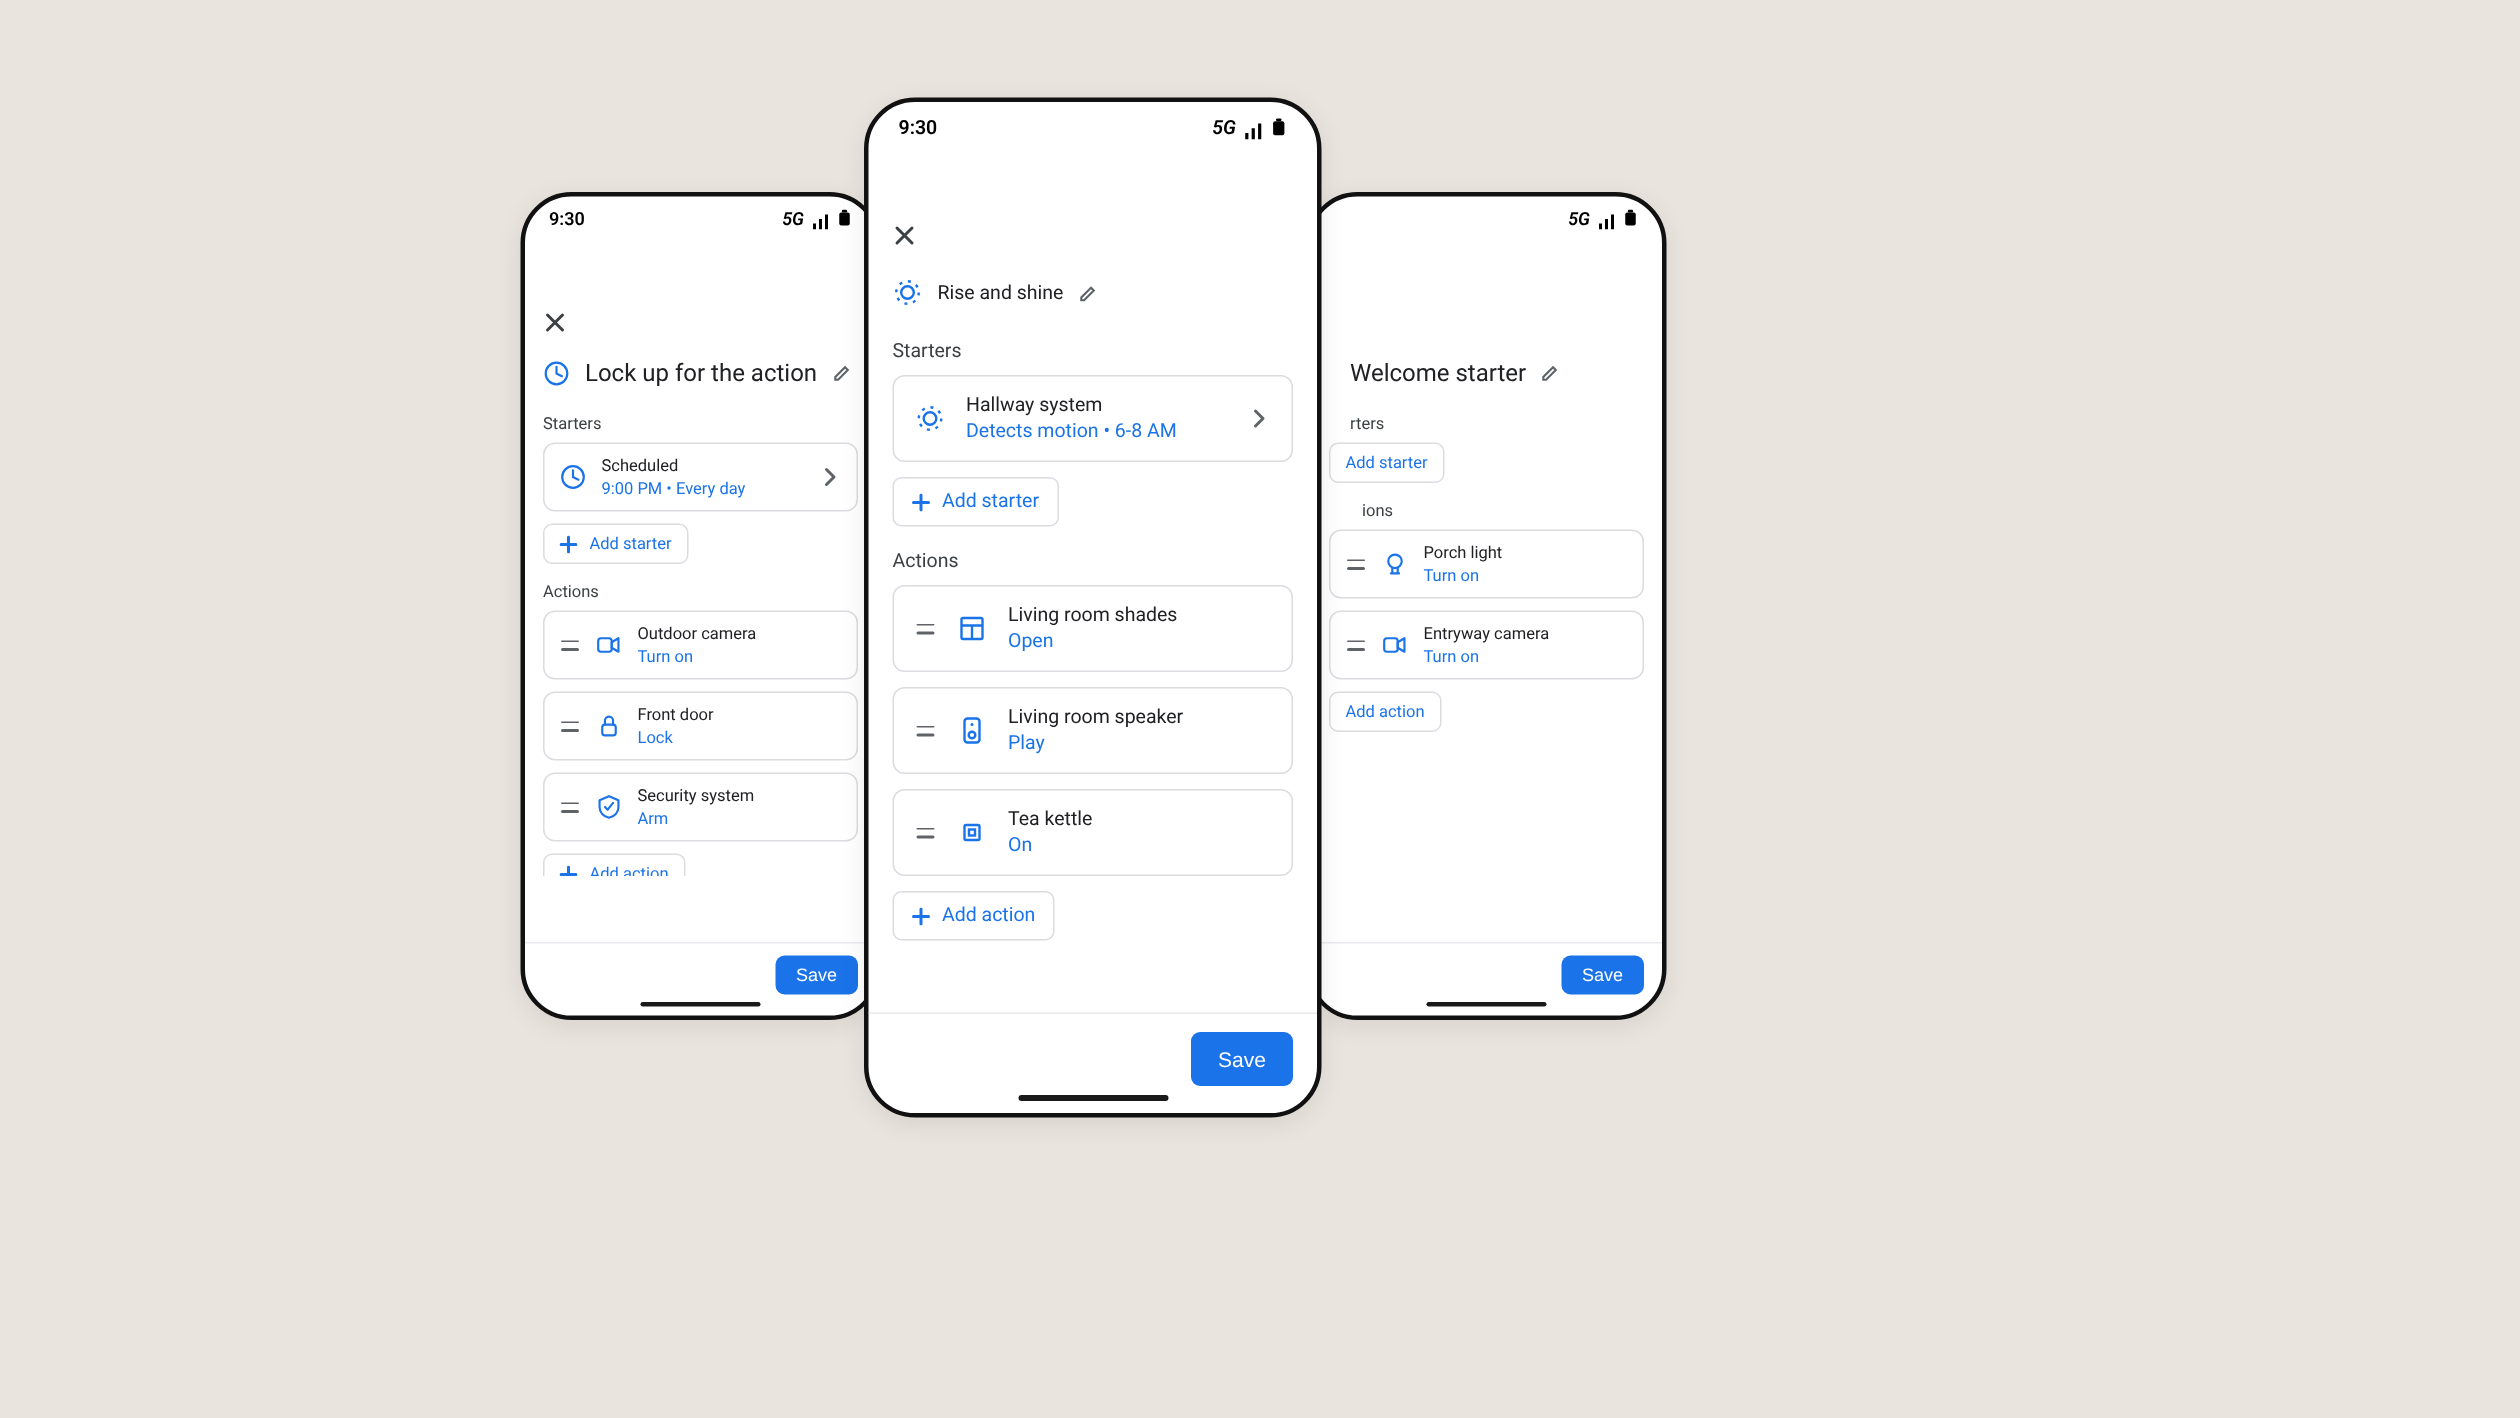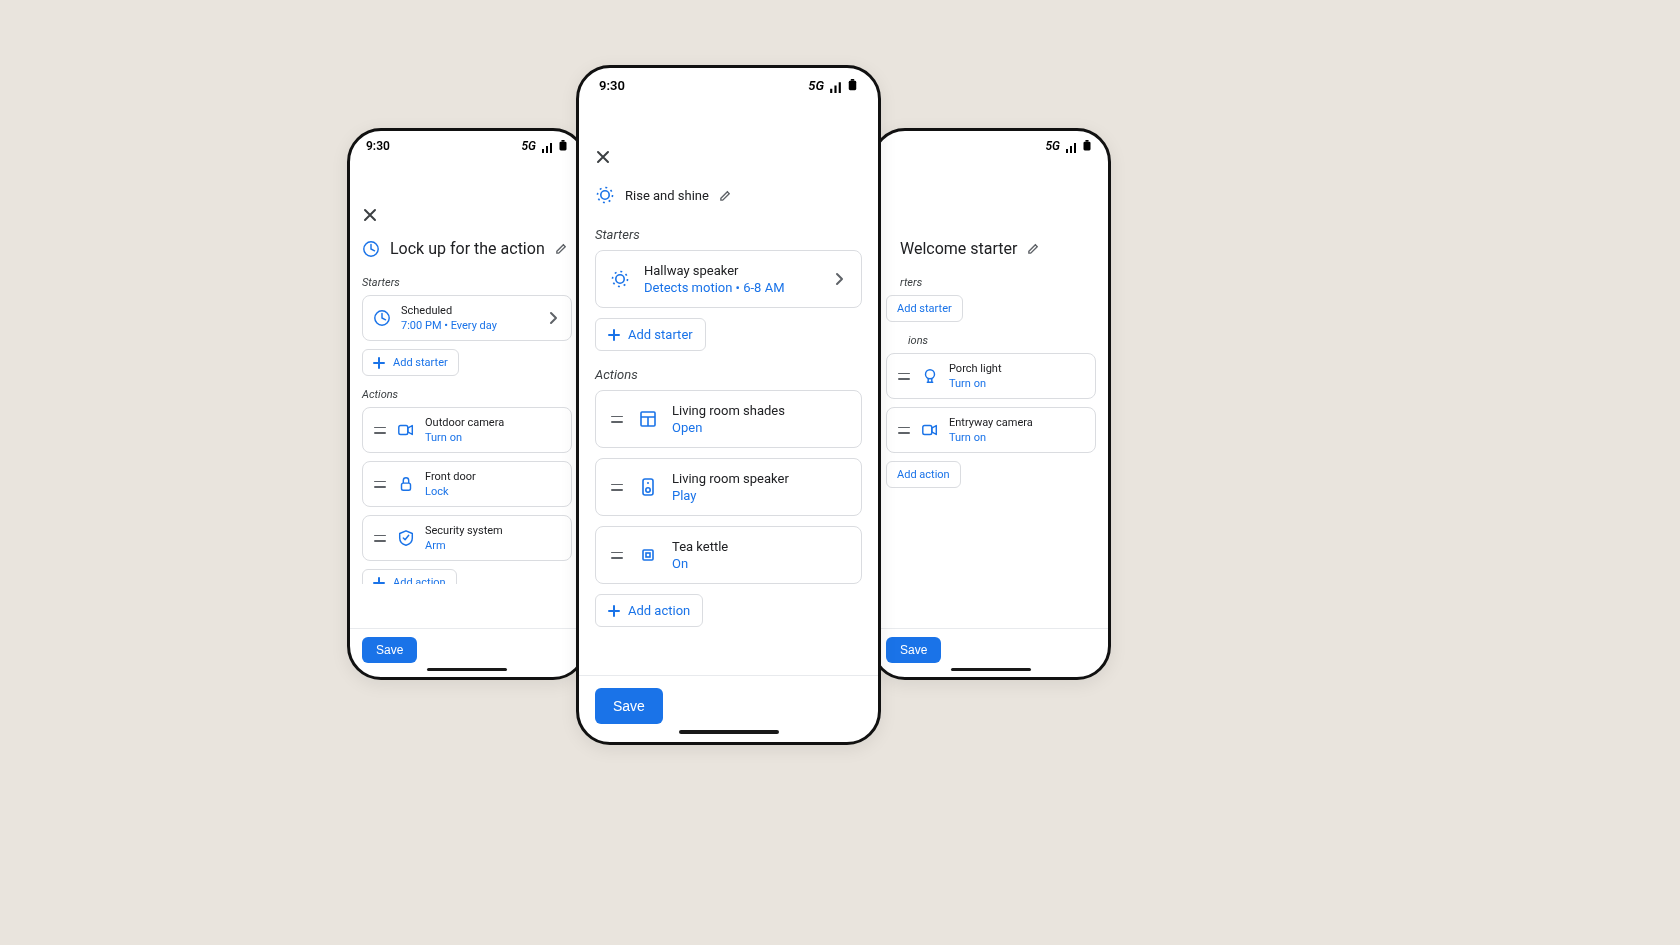--- a/index.html
+++ b/index.html
@@ -48,21 +48,21 @@
     display: flex; align-items: center; gap: 10px; padding: 4px 0 12px;
     color: #202124;
   }
   .title-row .title { font-size: 16px; font-weight: 400; }
   .phone.big .title-row .title { font-size: 13px; }
   .title-row .lead-icon { width: 18px; height: 18px; color: #1a73e8; }
   .phone.big .title-row .lead-icon { width: 20px; height: 20px; }
   .pencil { width: 13px; height: 13px; color: #5f6368; }
 
   .section-label {
-    font-size: 11px; color: #3c4043; padding: 6px 0 6px; font-style: italic;
+    font-size: 11px; color: #3c4043; padding: 6px 0 6px;
   }
   .phone.big .section-label { font-size: 13px; padding: 10px 0 8px; }
 
   .card {
     border: 1px solid #dadce0; border-radius: 8px; background: #fff;
     display: flex; align-items: center; gap: 10px;
     padding: 8px 10px; margin-bottom: 8px;
   }
   .phone.big .card { padding: 12px 14px; gap: 14px; margin-bottom: 10px; }
 
@@ -87,21 +87,21 @@
     display: inline-flex; align-items: center; gap: 8px;
     border: 1px solid #dadce0; border-radius: 6px;
     padding: 6px 10px; font-size: 11px; color: #1a73e8;
     background: #fff; cursor: pointer; margin-bottom: 6px;
   }
   .phone.big .add-btn { font-size: 13px; padding: 8px 12px; }
   .add-btn .plus { width: 12px; height: 12px; }
 
   .footer {
     border-top: 1px solid #e8eaed; padding: 8px 12px 14px;
-    display: flex; justify-content: flex-start;
+    display: flex; justify-content: flex-end;
   }
   .phone.big .footer { padding: 12px 16px 18px; }
   .save {
     background: #1a73e8; color: #fff; border: none; border-radius: 6px;
     padding: 6px 14px; font-size: 12px; font-weight: 500; cursor: pointer;
   }
   .phone.big .save { padding: 10px 18px; font-size: 14px; }
 
   .home-indicator {
     position: absolute; bottom: 6px; left: 50%; transform: translateX(-50%);
@@ -213,21 +213,21 @@
           </svg>
       </div>
 
       <div class="section-label">Starters</div>
       <div class="card">
         <svg class="icon" viewBox="0 0 20 20">
             <use href="#i-clock"></use>
           </svg>
         <div class="text">
           <span class="name">Scheduled</span>
-          <span class="sub">7:00 PM • Every day</span>
+          <span class="sub">9:00 PM • Every day</span>
         </div>
         <svg class="chev" viewBox="0 0 16 16">
             <use href="#i-chev"></use>
           </svg>
       </div>
       <div class="add-btn">
         <svg class="plus" viewBox="0 0 12 12">
             <use href="#i-plus"></use>
           </svg>
         <span>Add starter</span>
@@ -380,21 +380,21 @@
             <use href="#i-pencil"></use>
           </svg>
       </div>
 
       <div class="section-label">Starters</div>
       <div class="card">
         <svg class="icon" viewBox="0 0 20 20">
             <use href="#i-gear"></use>
           </svg>
         <div class="text">
-          <span class="name">Hallway speaker</span>
+          <span class="name">Hallway system</span>
           <span class="sub">Detects motion • 6-8 AM</span>
         </div>
         <svg class="chev" viewBox="0 0 16 16">
             <use href="#i-chev"></use>
           </svg>
       </div>
       <div class="add-btn">
         <svg class="plus" viewBox="0 0 12 12">
             <use href="#i-plus"></use>
           </svg>

